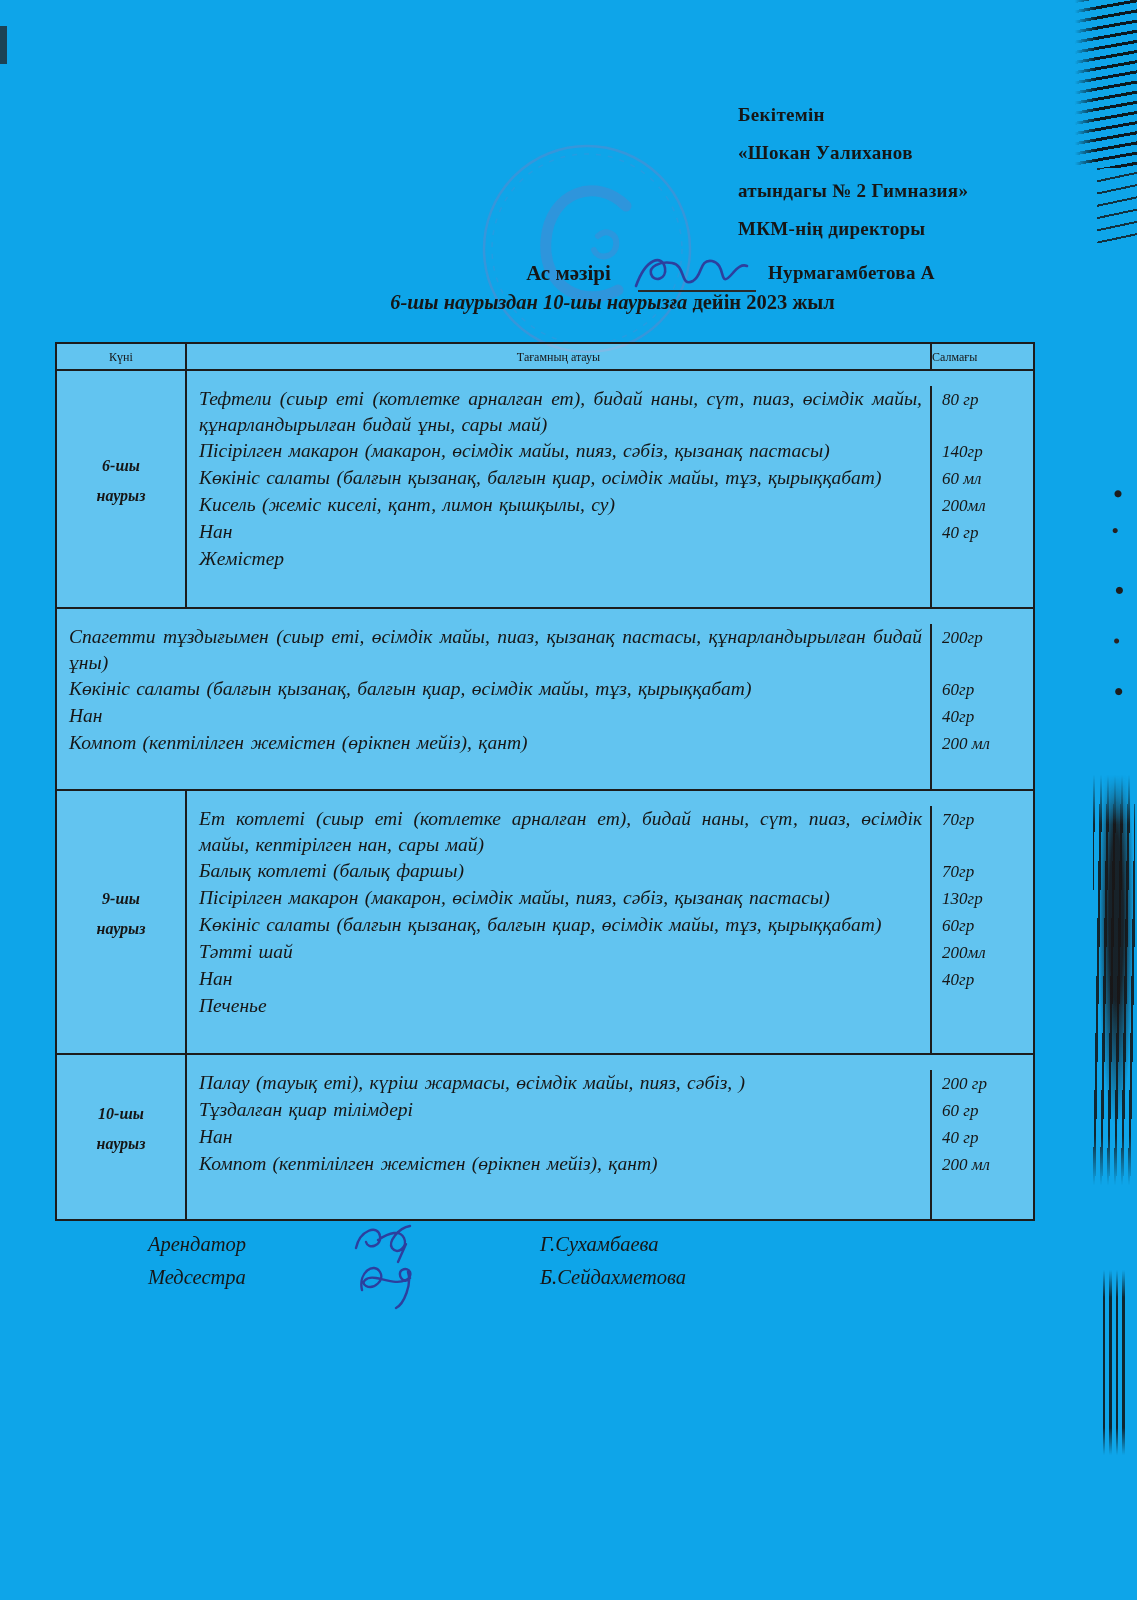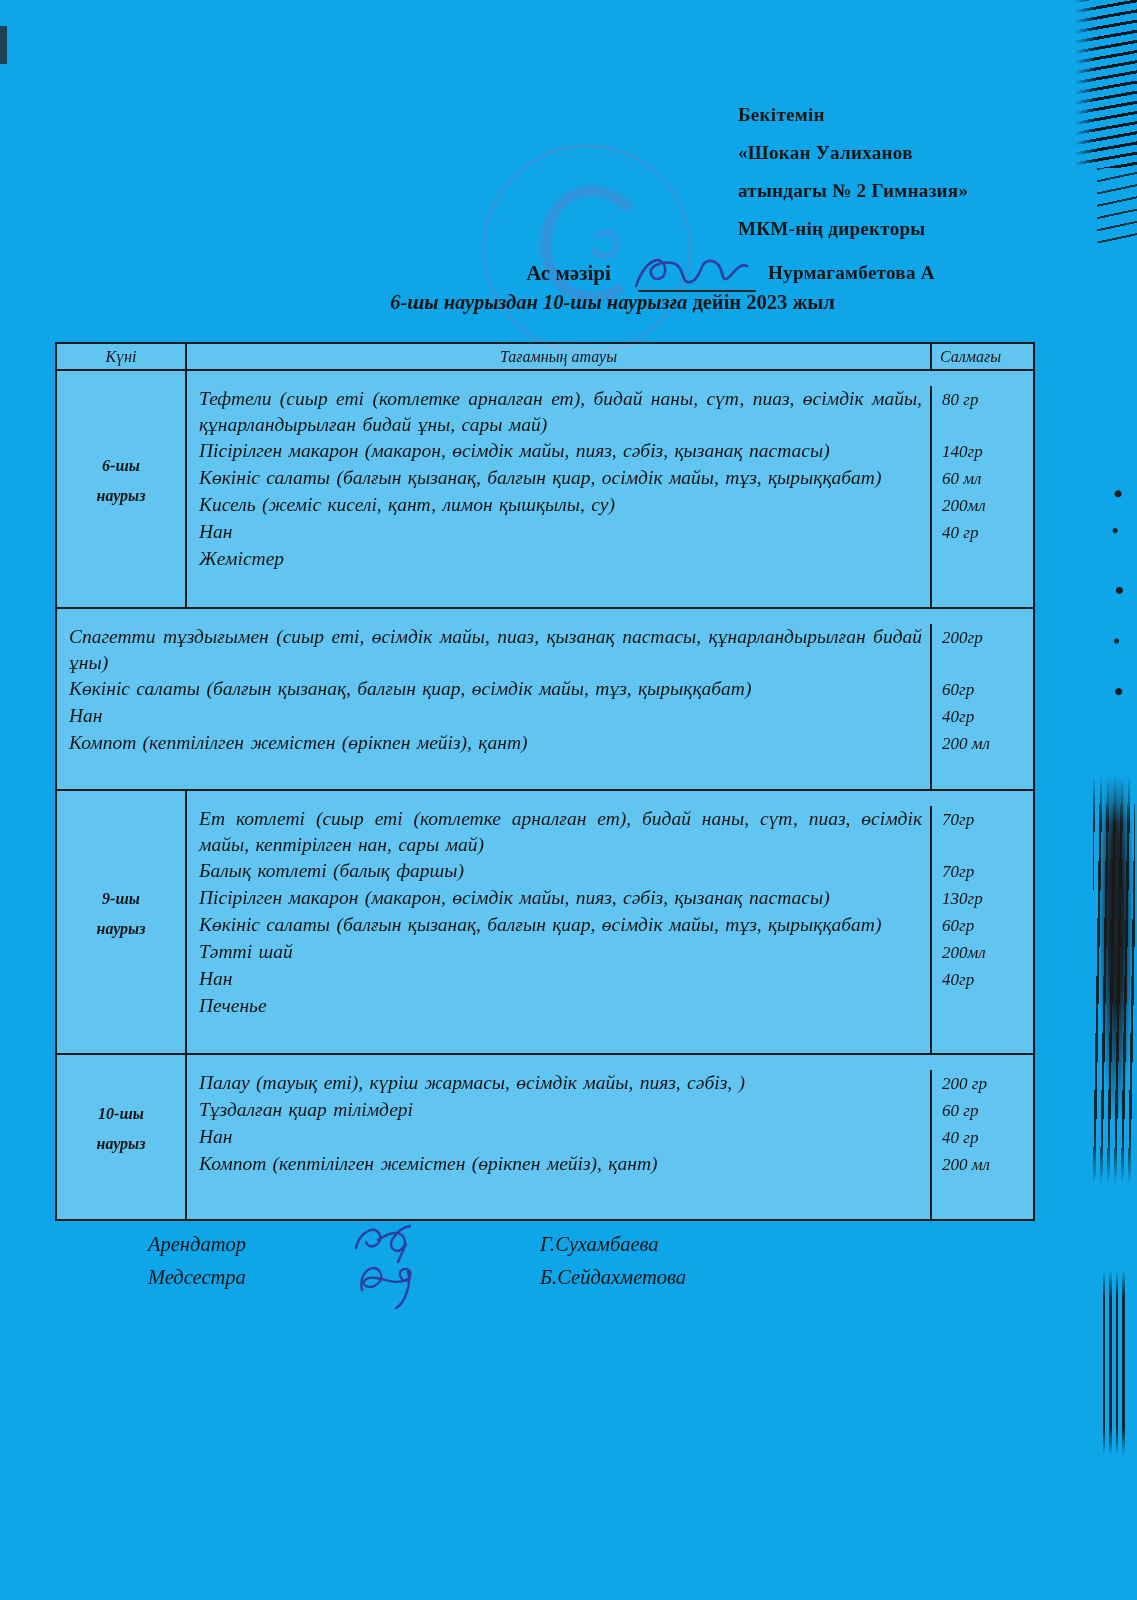--- a/index.html
+++ b/index.html
@@ -33,24 +33,24 @@
     position:absolute;left:0;top:291px;width:1137px;
     text-align:center;font-weight:bold;font-size:20.5px;padding-left:44px;
   }
   .subtitle .it{font-style:italic;}
   
   .menu-table{
     position:absolute;left:55px;top:342px;width:980px;
     border:2px solid #1c1c1c;box-sizing:border-box;
     background:rgba(255,255,255,.35);
   }
-  .thead{display:flex;border-bottom:2px solid #1c1c1c;font-style:italic;font-size:16px;line-height:26px;height:27px;box-sizing:border-box;}
+  .thead{display:flex;border-bottom:2px solid #1c1c1c;font-size:12px;line-height:26px;height:27px;box-sizing:border-box;}
   .h-day{width:130px;border-right:2px solid #1c1c1c;text-align:center;box-sizing:border-box;}
   .h-dish{flex:1;text-align:center;border-radius:12px;}
-  .h-weight{width:103px;border-left:2px solid #1c1c1c;box-sizing:border-box;padding-left:8px;}
+  .h-weight{width:103px;border-left:2px solid #1c1c1c;box-sizing:border-box;}
   .menu-row{display:flex;border-bottom:2px solid #1c1c1c;box-sizing:border-box;}
   .menu-row:last-child{border-bottom:none;}
   .row-0{min-height:238px;}
   .row-1{min-height:182px;}
   .row-2{min-height:264px;}
   .row-3{min-height:164px;}
   .day-cell{
     width:130px;border-right:2px solid #1c1c1c;box-sizing:border-box;
     display:flex;align-items:center;justify-content:center;
   }

